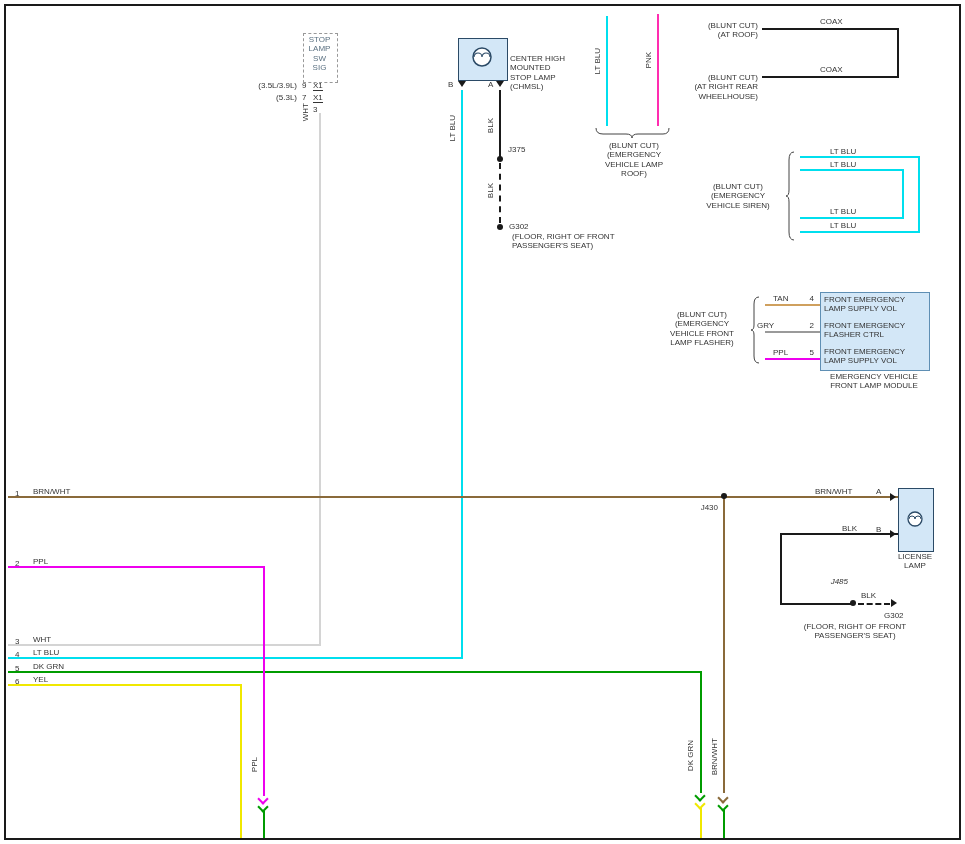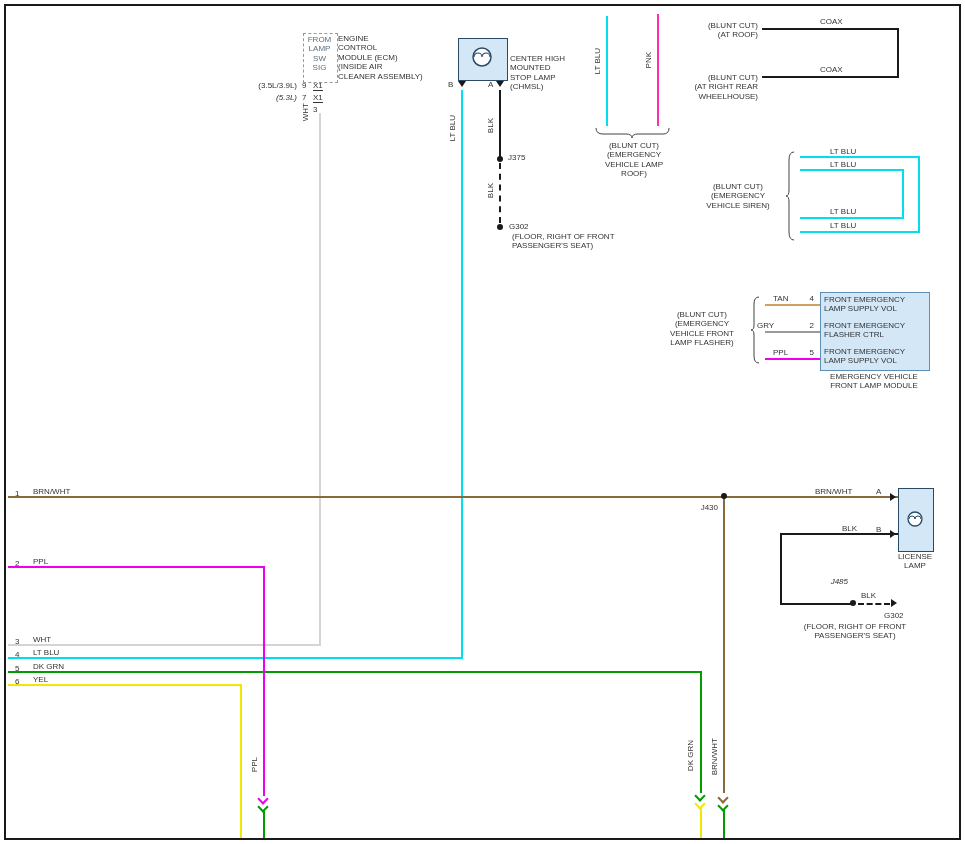--- a/index.html
+++ b/index.html
@@ -37,33 +37,28 @@
   .dashbox{position:absolute;border:1px dashed #999;}
   svg{position:absolute;overflow:visible;}
 </style>
 </head>
 <body>
 
 <div class="canvas">
   <div class="frame"></div>
 
   <div class="dashbox" style="left:303px;top:33px;width:33px;height:48px;"></div>
-  <span class="t tc conn-txt" style="left:303px;top:35px;width:33px;">FROM
+  <span class="t tc conn-txt" style="left:303px;top:35px;width:33px;">STOP
 LAMP
 SW
 SIG</span>
-  <span class="t" style="left:338px;top:34px;">ENGINE
-CONTROL
-MODULE (ECM)
-(INSIDE AIR
-CLEANER ASSEMBLY)</span>
   <span class="t tr" style="left:237px;top:81px;width:60px;">(3.5L/3.9L)</span>
   <span class="t" style="left:302px;top:81px;">9</span>
   <span class="t u" style="left:313px;top:81px;">X1</span>
-  <span class="t tr" style="left:237px;top:93px;width:60px;font-style:italic;">(5.3L)</span>
+  <span class="t tr" style="left:237px;top:93px;width:60px;">(5.3L)</span>
   <span class="t" style="left:302px;top:93px;">7</span>
   <span class="t u" style="left:313px;top:93px;">X1</span>
   <span class="t" style="left:313px;top:105px;">3</span>
   <span class="vt" style="left:301px;top:103px;">WHT</span>
   <div class="vw whtw" style="left:319px;top:113px;height:532px;"></div>
 
   <div class="bluebox" style="left:458px;top:38px;width:48px;height:41px;"></div>
   <svg width="22" height="22" style="left:471px;top:46px;" viewBox="0 0 22 22">
     <circle cx="11" cy="11" r="9" fill="#ffffff" stroke="#2b4a66" stroke-width="1.5"></circle>
     <path d="M3,11 a4,4 0 0 1 8,0 a4,4 0 0 1 8,0" fill="none" stroke="#2b4a66" stroke-width="1.2"></path>
@@ -74,21 +69,21 @@
 (CHMSL)</span>
   <div class="arr-d" style="left:458px;top:81px;"></div>
   <div class="arr-d" style="left:496px;top:81px;"></div>
   <span class="t" style="left:448px;top:80px;">B</span>
   <span class="t" style="left:488px;top:80px;">A</span>
   <div class="vw cyan" style="left:461px;top:90px;height:568px;"></div>
   <span class="vt" style="left:448px;top:115px;">LT BLU</span>
   <div class="vw blkc" style="left:499px;top:90px;height:69px;"></div>
   <span class="vt" style="left:486px;top:118px;">BLK</span>
   <div class="dot" style="left:497px;top:156px;"></div>
-  <span class="t" style="left:508px;top:153px;">J375</span>
+  <span class="t" style="left:508px;top:145px;">J375</span>
   <div class="vdash" style="left:499px;top:163px;height:60px;"></div>
   <span class="vt" style="left:486px;top:183px;">BLK</span>
   <div class="dot" style="left:497px;top:224px;"></div>
   <span class="t" style="left:509px;top:222px;">G302</span>
   <span class="t" style="left:512px;top:232px;">(FLOOR, RIGHT OF FRONT
 PASSENGER'S SEAT)</span>
 
   <div class="vw cyan" style="left:606px;top:16px;height:110px;"></div>
   <div class="vw pnkc" style="left:657px;top:14px;height:112px;"></div>
   <span class="vt" style="left:593px;top:48px;">LT BLU</span>

